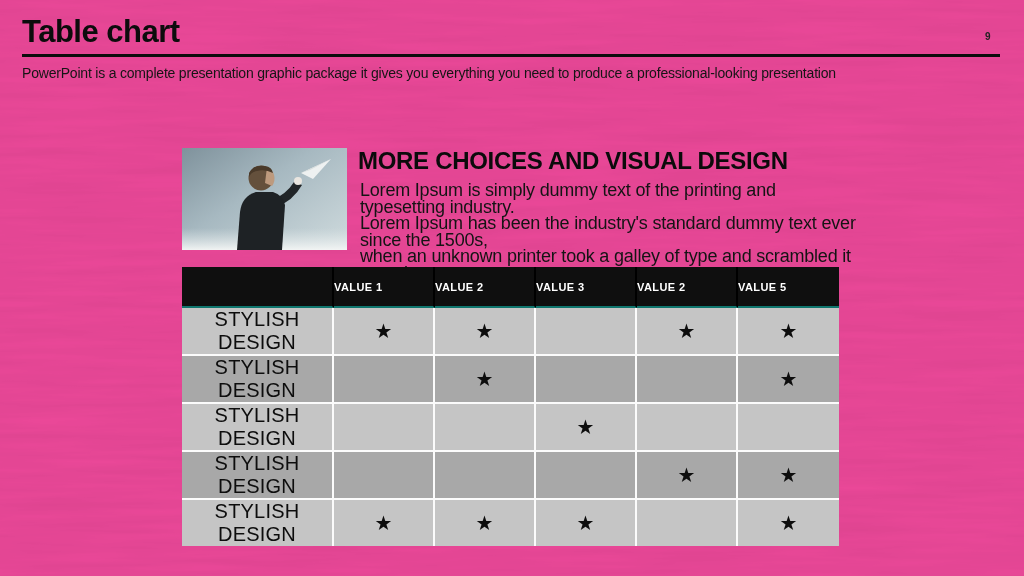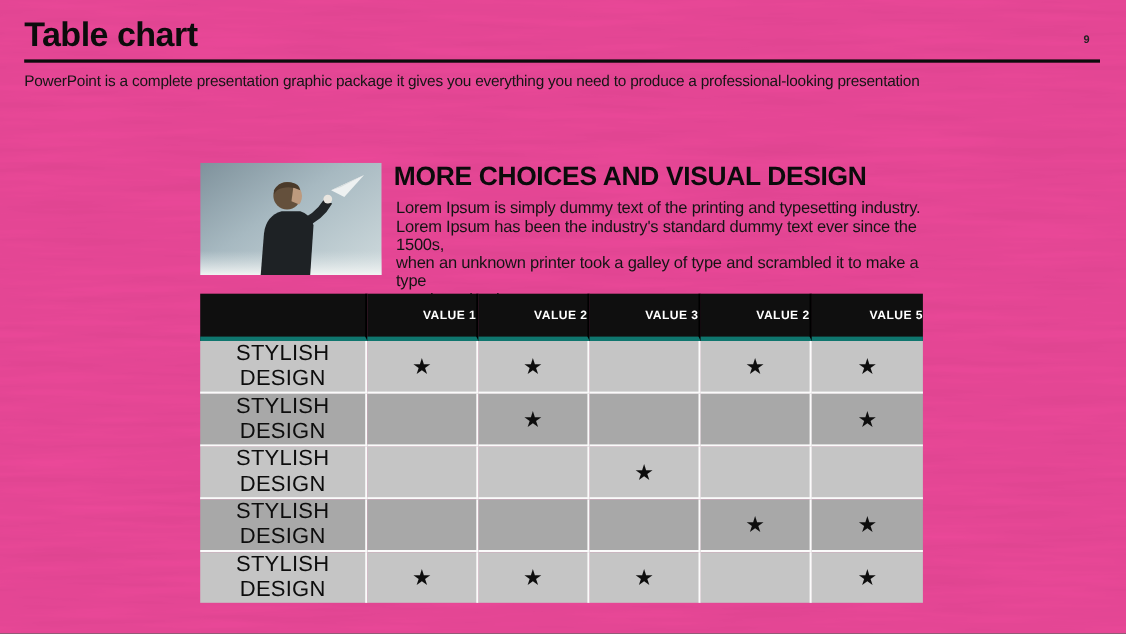--- a/index.html
+++ b/index.html
@@ -21,30 +21,30 @@
     position:absolute;left:22px;top:65px;width:820px;
     font-size:14px;letter-spacing:-0.2px;color:#151515;
   }
   .photo{position:absolute;left:182px;top:148px;width:165px;height:102px;display:block;}
   .section-heading{
     position:absolute;left:358px;top:147px;
     font-size:24px;font-weight:bold;letter-spacing:-0.3px;color:#0b0b0b;white-space:nowrap;
   }
   .body-text{
     position:absolute;left:360px;top:182px;width:500px;
-    font-size:15px;line-height:16.5px;letter-spacing:-0.2px;color:#141414;
+    font-size:18px;line-height:16.5px;letter-spacing:-0.2px;color:#141414;
   }
   .table-wrap{position:absolute;left:182px;top:267px;}
   table.comparison{border-collapse:separate;border-spacing:0;table-layout:fixed;width:657px;}
   table.comparison col.c-label{width:152px;}
   table.comparison col.c-val{width:101px;}
   table.comparison th{
     background:#0f0f0f;color:#fff;height:39px;
-    font-size:11px;font-weight:bold;letter-spacing:.4px;text-align:right;
-    border-right:2px solid #000;border-bottom:4px solid #0f766e;padding:0;
+    font-size:11px;font-weight:bold;letter-spacing:.4px;text-align:left;
+    border-right:2px solid #000;border-bottom:2px solid #0f766e;padding:0;
   }
   table.comparison th:last-child{border-right:none;}
   table.comparison td{
     height:37px;padding:0;text-align:center;vertical-align:middle;
     font-size:20px;color:#0d0d0d;
     border-right:2px solid #fbfbfb;border-bottom:2px solid #fbfbfb;
   }
   table.comparison td:last-child{border-right:none;}
   table.comparison tr:last-child td{border-bottom:none;}
   tr.row-light td{background:#c5c5c5;}

